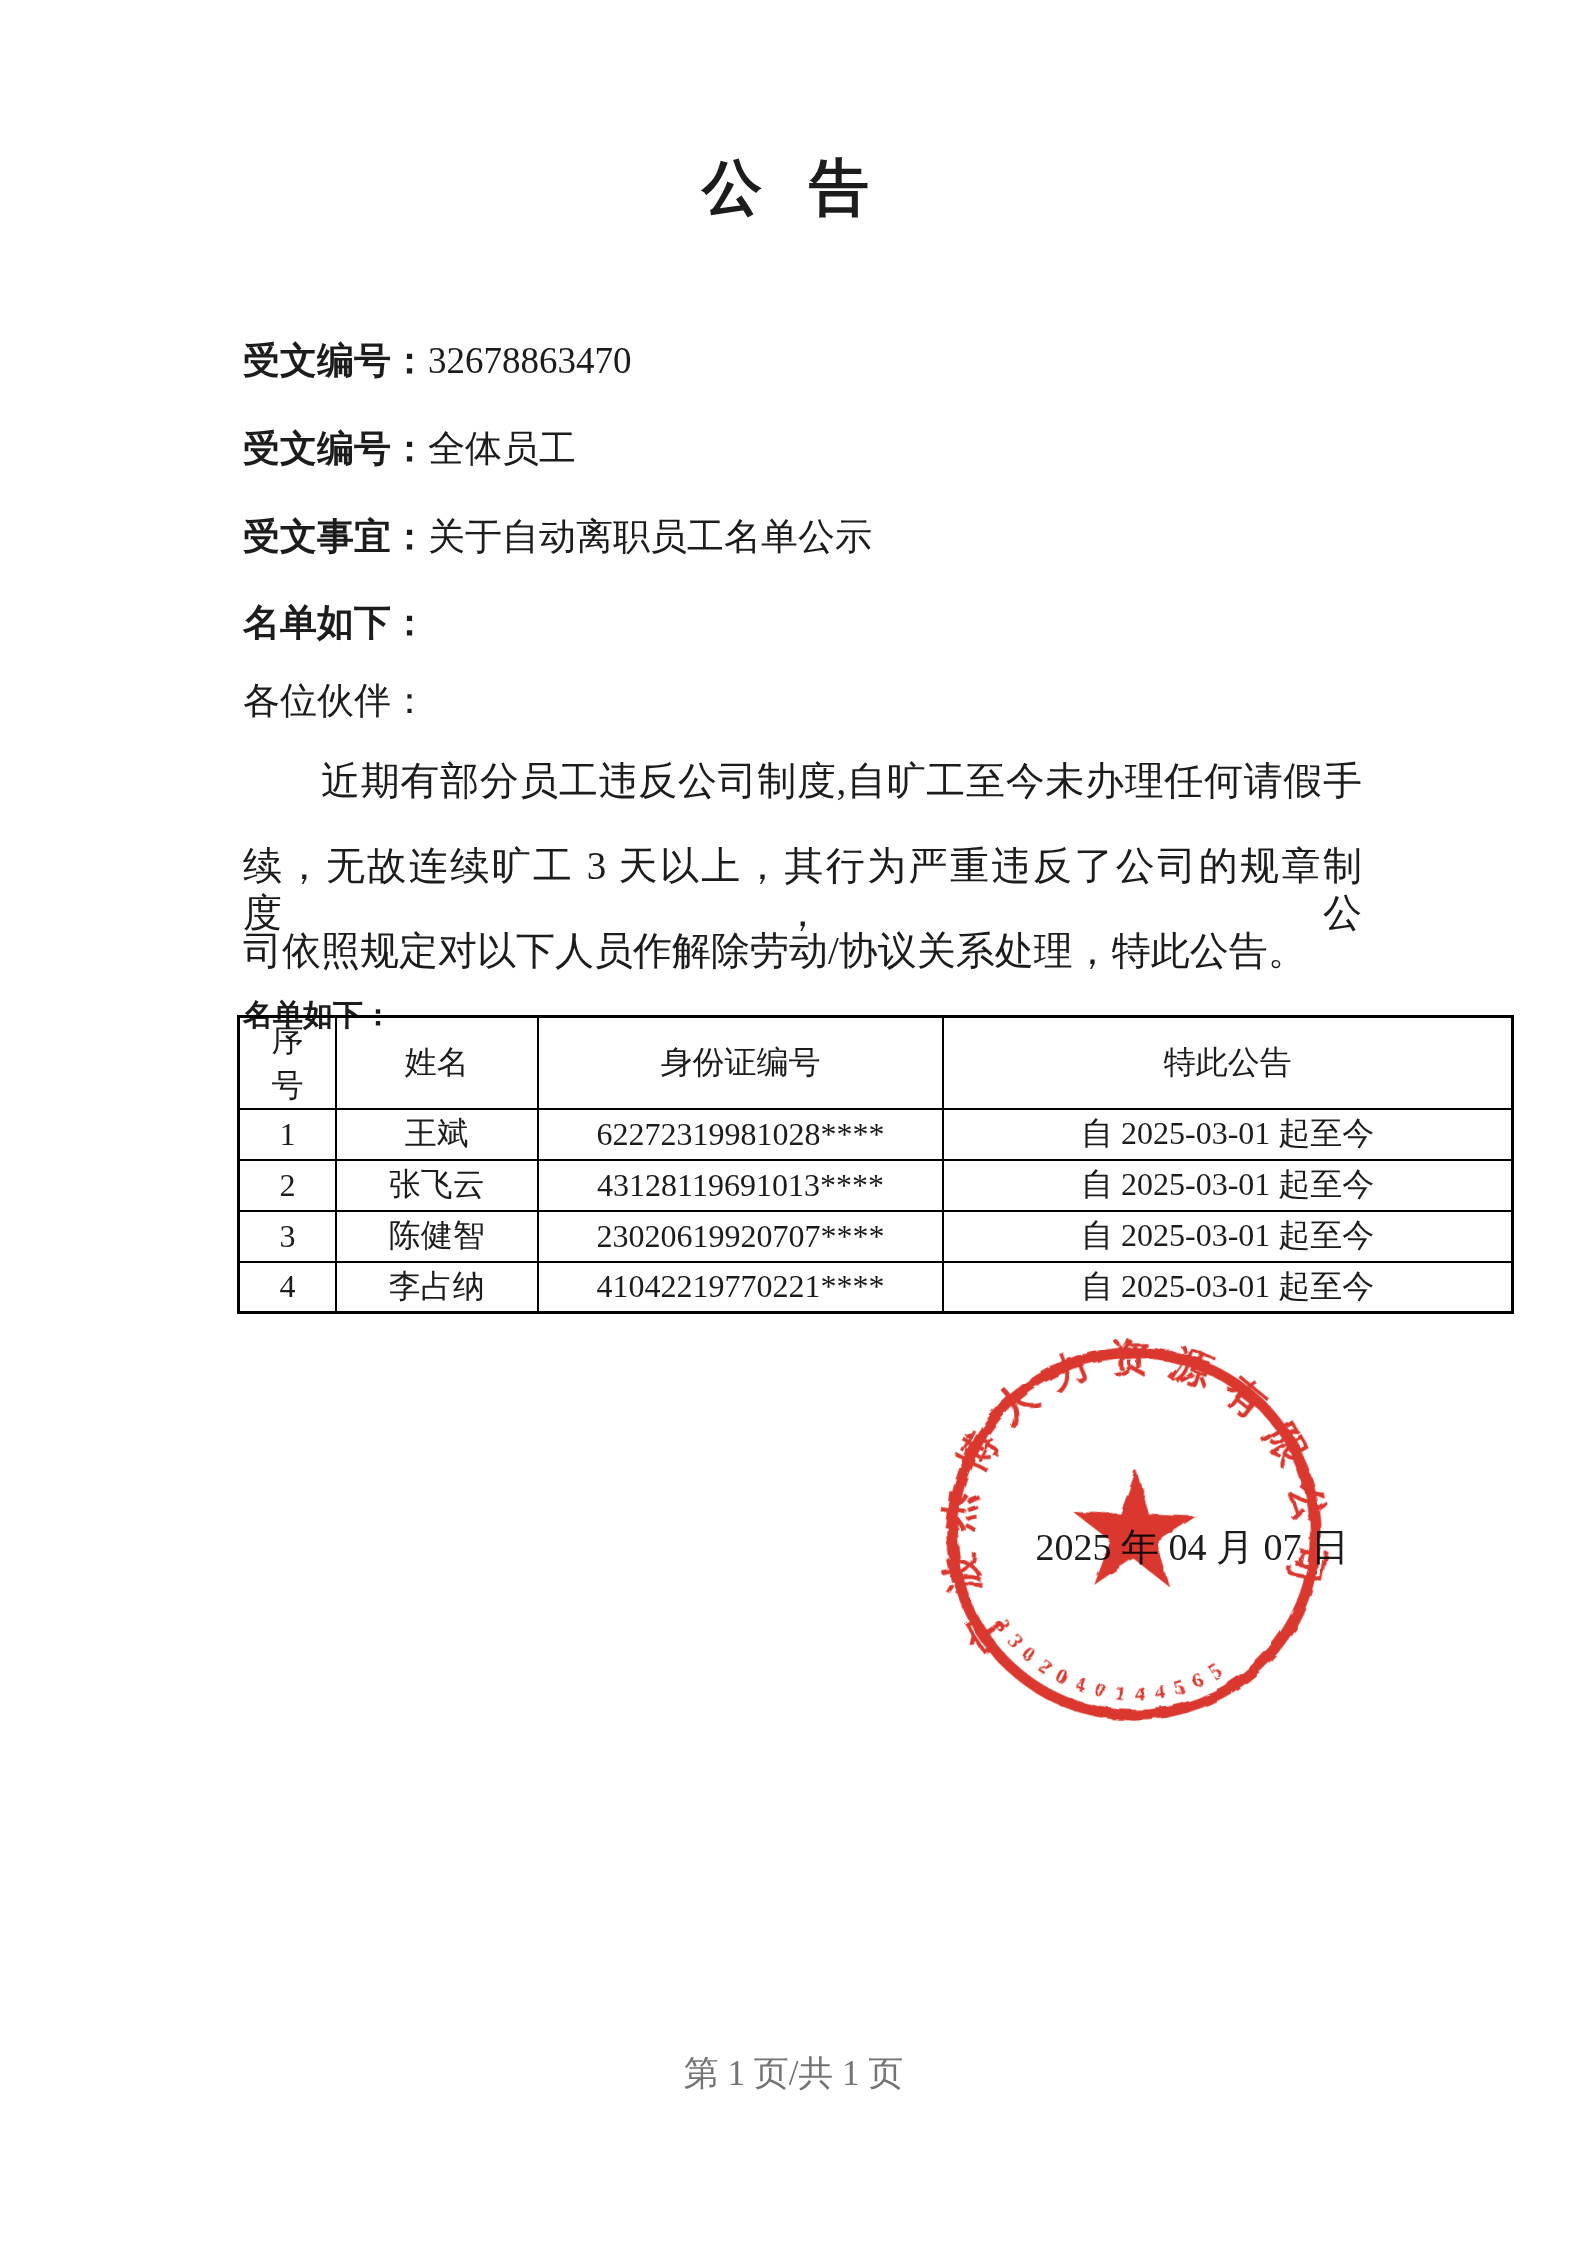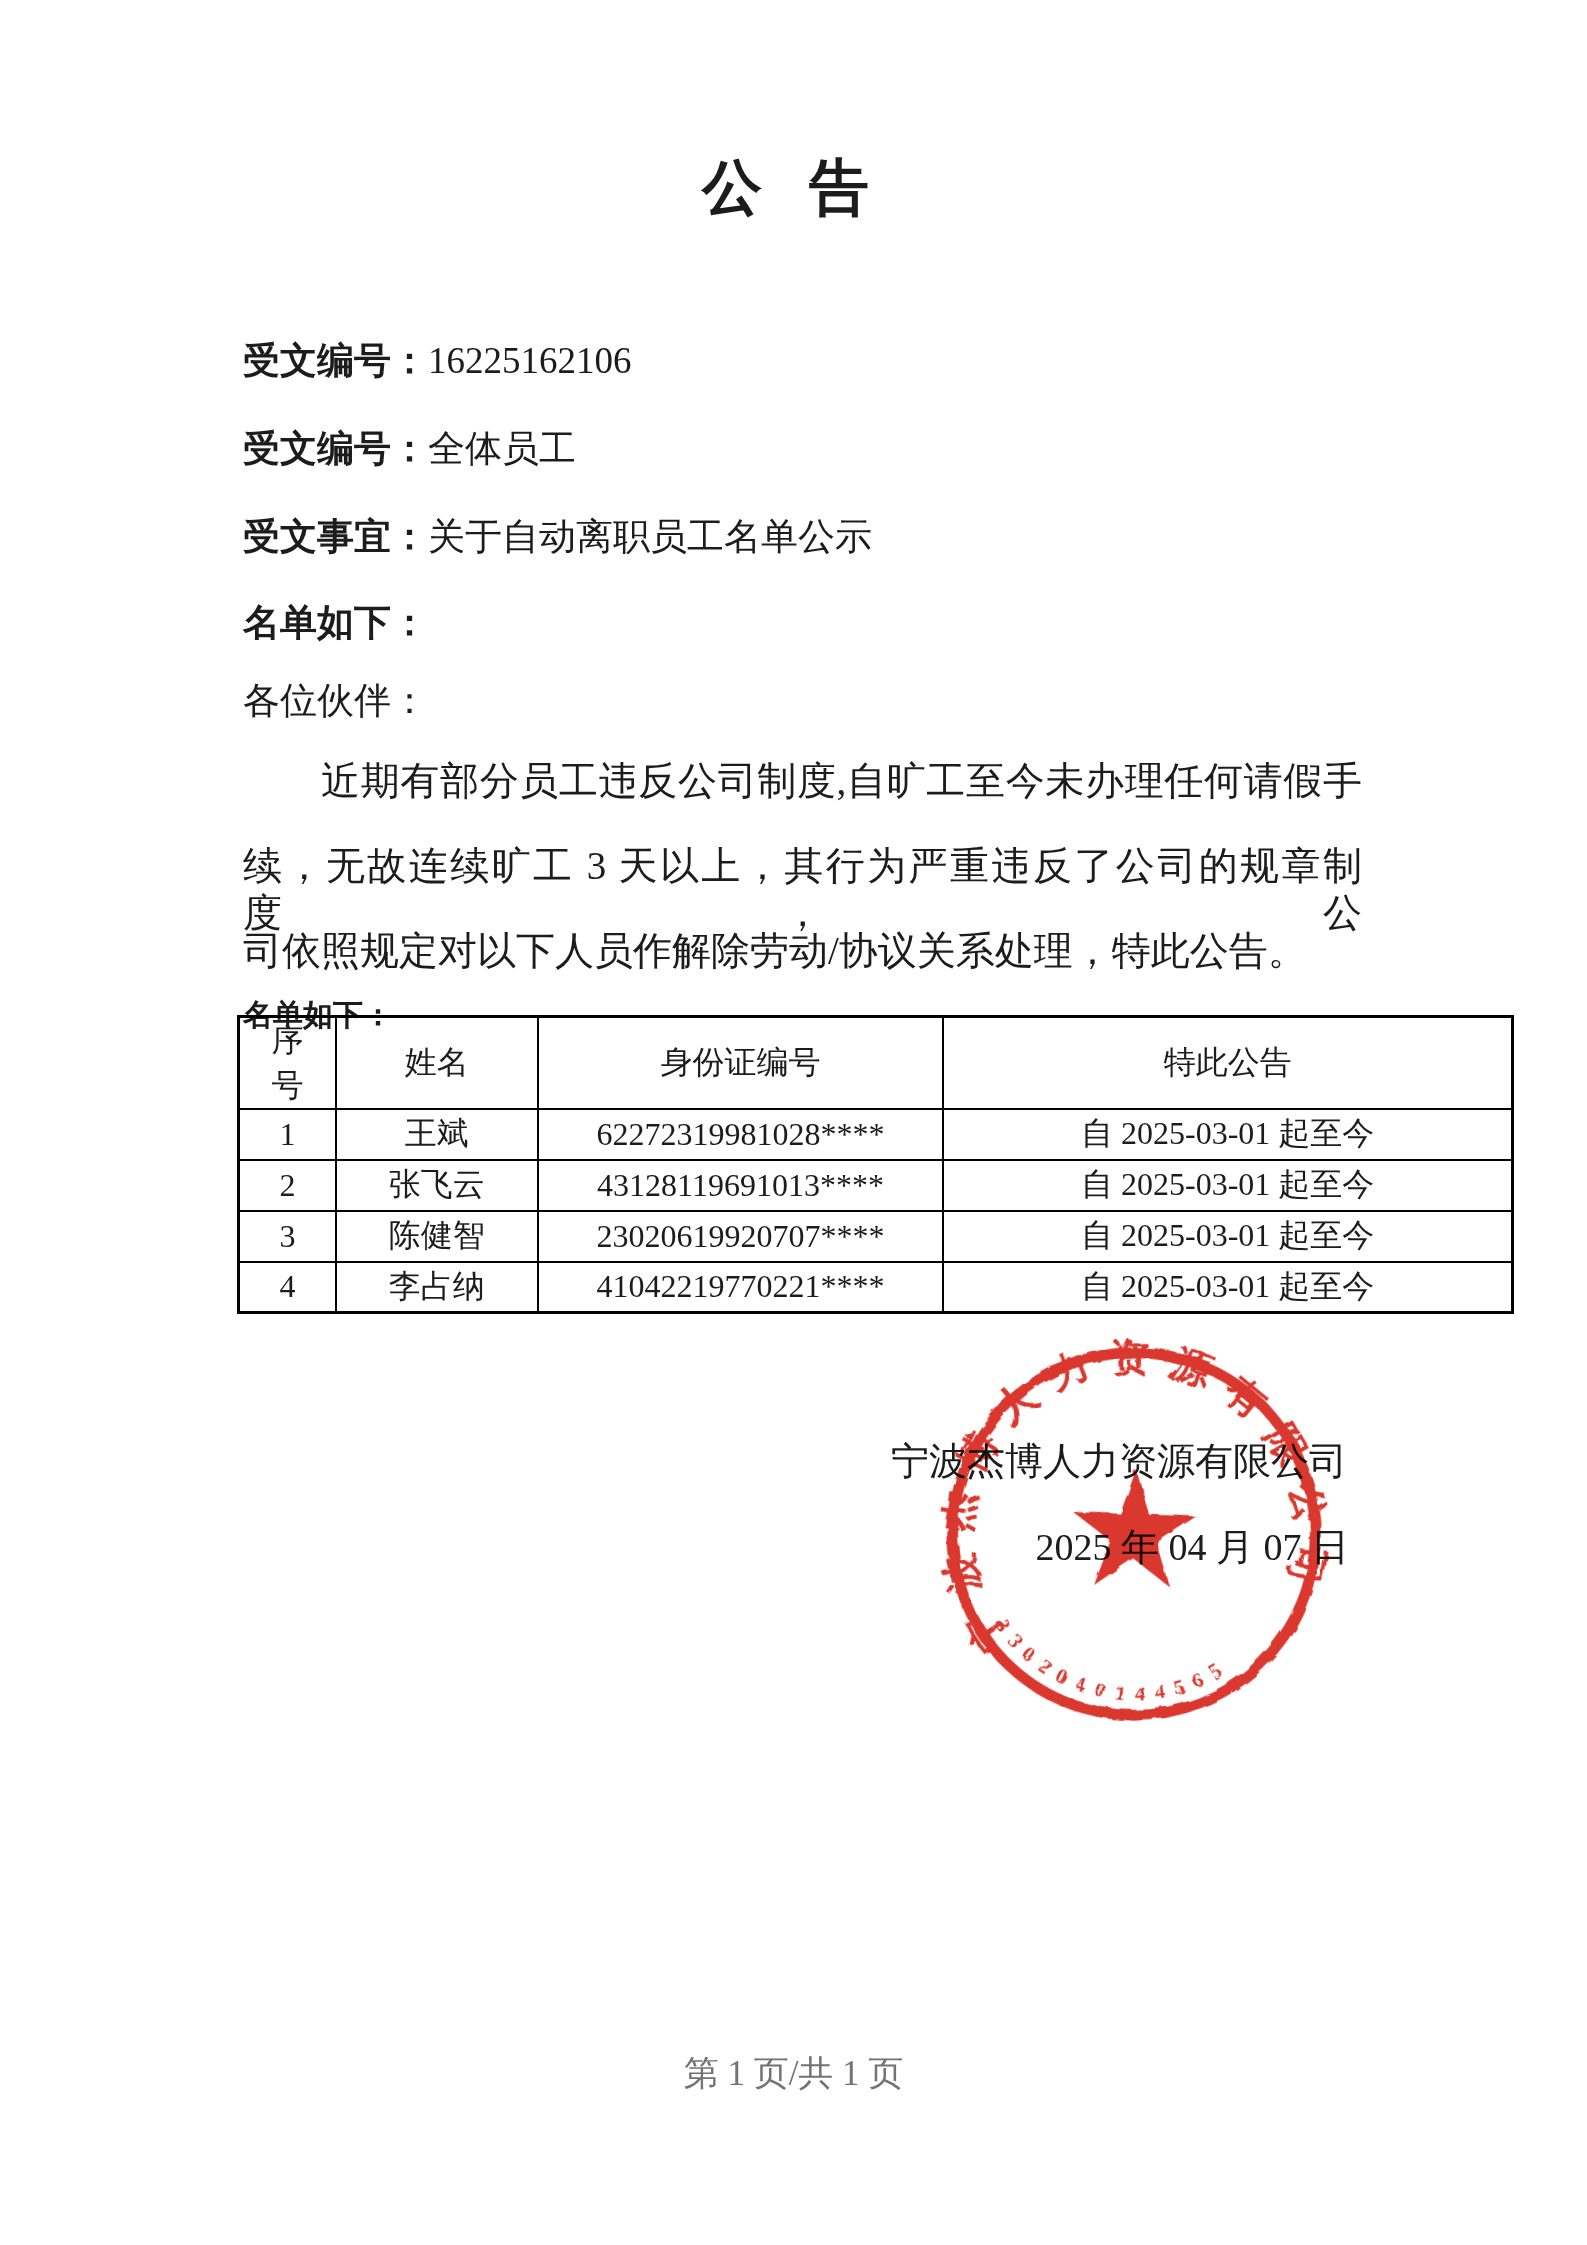--- a/index.html
+++ b/index.html
@@ -44,21 +44,21 @@
   }
 </style>
 </head>
 <body>
 
 <div class="page">
 
   <div class="doc-title">公  告</div>
 
   <div class="field-row" style="top:336px;">
-    <span class="field-label">受文编号：</span><span class="field-value">16225162106</span>
+    <span class="field-label">受文编号：</span><span class="field-value">32678863470</span>
   </div>
   <div class="field-row" style="top:424px;">
     <span class="field-label">受文编号：</span><span class="field-value">全体员工</span>
   </div>
   <div class="field-row" style="top:512px;">
     <span class="field-label">受文事宜：</span><span class="field-value">关于自动离职员工名单公示</span>
   </div>
   <div class="field-row" style="top:598px;">
     <span class="field-label">名单如下：</span><span class="field-value"></span>
   </div>
@@ -101,21 +101,20 @@
       <tr class="data-row">
         <td>4</td>
         <td>李占纳</td>
         <td>41042219770221****</td>
         <td>自 2025-03-01 起至今</td>
       </tr>
     </tbody>
       </table>
   </div>
 
-  <div class="sig-company">宁波杰博人力资源有限公司</div>
   <div class="sig-date">2025 年 04 月 07 日</div>
 
   <svg class="seal" viewBox="-200 -200 400 400">
     <defs>
       <path id="arcTop" d="M -137 96 A 167 167 0 1 1 137 96" fill="none"></path>
       <path id="arcBot" d="M -150 80 A 170 170 0 0 0 85 147" fill="none"></path>
       <filter id="rough" x="-20%" y="-20%" width="140%" height="140%">
         <feTurbulence type="fractalNoise" baseFrequency="0.055" numOctaves="2" result="noise"></feTurbulence>
         <feDisplacementMap in="SourceGraphic" in2="noise" scale="6"></feDisplacementMap>
       </filter>

